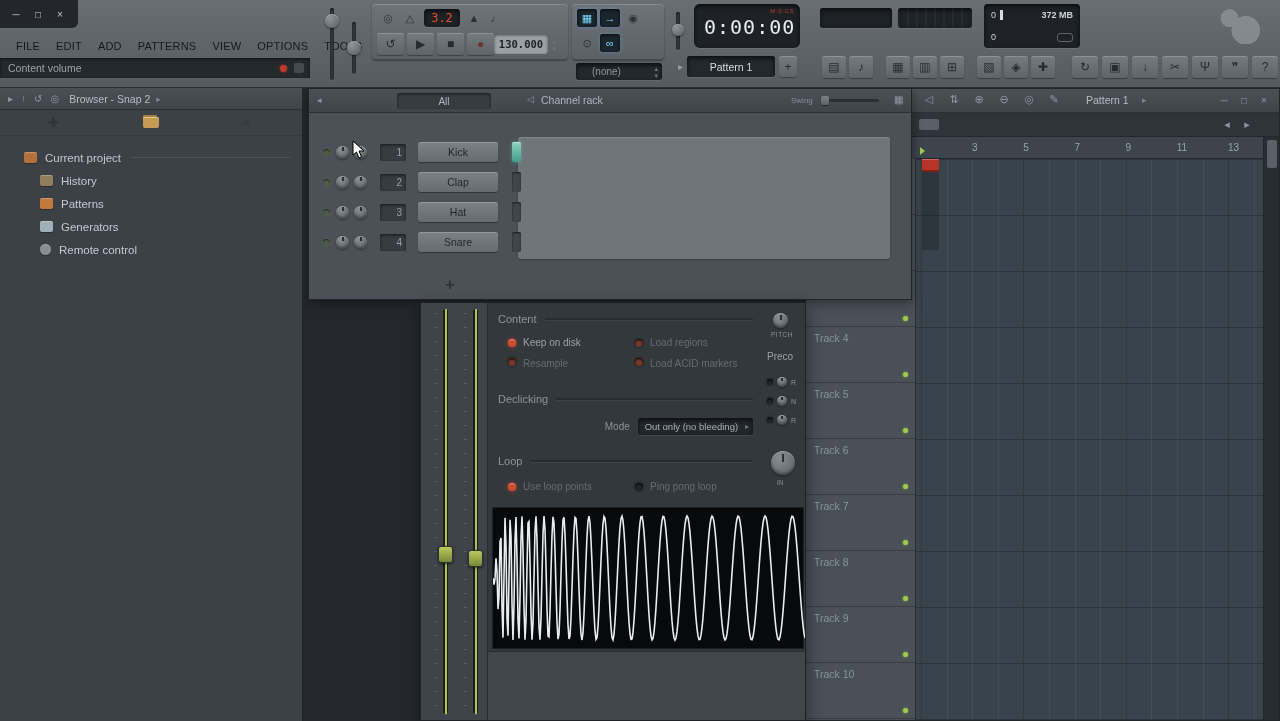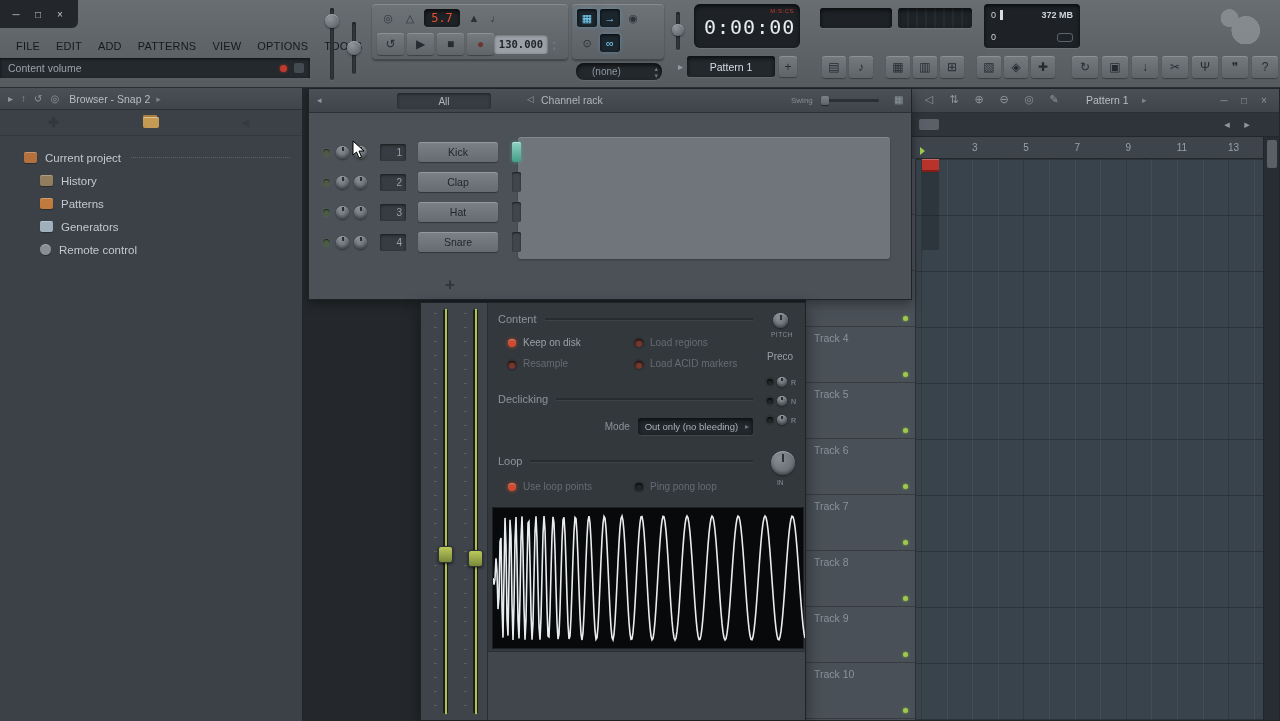--- a/index.html
+++ b/index.html
@@ -223,21 +223,21 @@
   <div style="position:absolute;left:67px;right:0;top:0;bottom:0;overflow:hidden">
     <div class="sec-h" style="position:absolute;left:10px;right:52px;top:10px">
       <span>Content</span>
     </div>
     <div style="position:absolute;left:20px;top:34px;display:flex;align-items:center">
       <span class="radio-led on"></span>
       <span class="opt" style="margin-left:7px;width:112px">Keep on disk</span>
       <span class="radio-led dim"></span>
       <span class="opt dim" style="margin-left:7px">Load regions</span>
     </div>
-    <div style="position:absolute;left:20px;top:55px;display:flex;align-items:flex-end">
+    <div style="position:absolute;left:20px;top:55px;display:flex;align-items:flex-start">
       <span class="radio-led dim"></span>
       <span class="opt dim" style="margin-left:7px;width:112px">Resample</span>
       <span class="radio-led dim"></span>
       <span class="opt dim" style="margin-left:7px">Load ACID markers</span>
     </div>
 
     <div class="sec-h" style="position:absolute;left:10px;right:52px;top:90px">
       <span>Declicking</span>
     </div>
     <div style="position:absolute;left:20px;top:115px;right:52px;display:flex;align-items:center">
@@ -367,21 +367,21 @@
       <div class="vknob" style="top:19px"></div>
     </div>
   </div>
 
   <div class="raised" style="position:absolute;left:372px;top:4px;width:196px;height:56px">
     <div style="position:absolute;left:6px;top:5px;display:flex;align-items:center;gap:4px">
       <div style="display:flex;gap:2px">
           <span class="t-icon" style="--i: 0;">◎</span>
           <span class="t-icon" style="--i: 1;">△</span>
         </div>
-      <div class="inset lcd" style="width:36px;height:18px;color:#e4502b;font-size:12px;display:flex;align-items:center;justify-content:center">5.7</div>
+      <div class="inset lcd" style="width:36px;height:18px;color:#e4502b;font-size:12px;display:flex;align-items:center;justify-content:center">3.2</div>
       <div style="display:flex;gap:2px">
           <span class="t-icon" style="--i: 0;">▲</span>
           <span class="t-icon" style="--i: 1;">♩</span>
         </div>
     </div>
     <div style="position:absolute;left:5px;top:29px;display:flex;gap:3px">
         <button class="icon-btn" style="width: 27px; --i: 0;">↺</button>
         <button class="icon-btn" style="width: 27px; --i: 1;">▶</button>
         <button class="icon-btn" style="width: 27px; --i: 2;">■</button>
         <button class="icon-btn rec" style="width: 27px; --i: 3;">●</button>
@@ -395,21 +395,21 @@
         <span class="t-icon lit" style="--i: 0;">▦</span>
         <span class="t-icon lit" style="--i: 1;">→</span>
         <span class="t-icon" style="--i: 2;">◉</span>
       </div>
     <div style="position:absolute;left:5px;top:30px;display:flex;gap:3px">
         <span class="t-icon" style="--i: 0;">⊙</span>
         <span class="t-icon lit" style="--i: 1;">∞</span>
       </div>
   </div>
 
-  <div class="inset" style="position:absolute;left:576px;top:63px;width:86px;height:17px;display:flex;align-items:center;border-radius:8px;background:#23282c">
+  <div class="inset" style="position:absolute;left:576px;top:63px;width:86px;height:17px;display:flex;align-items:center;border-radius:3px;background:#23282c">
     <span style="font-size:10px;color:#8d959c;padding-left:16px">(none)</span>
     <span class="dd-arrows"></span>
   </div>
 
   <div class="vlane" style="left:676px;top:12px;height:38px;position:absolute">
     <div class="vknob" style="top:12px;width:12px;height:12px;left:-4px"></div>
   </div>
 
   <div class="inset" style="position:absolute;left:694px;top:4px;width:106px;height:44px;border-radius:6px">
     <span class="lcd" style="position:absolute;left:10px;top:11px;font-size:20px;color:#e6ecf0;letter-spacing:1px">0:00:00</span>

